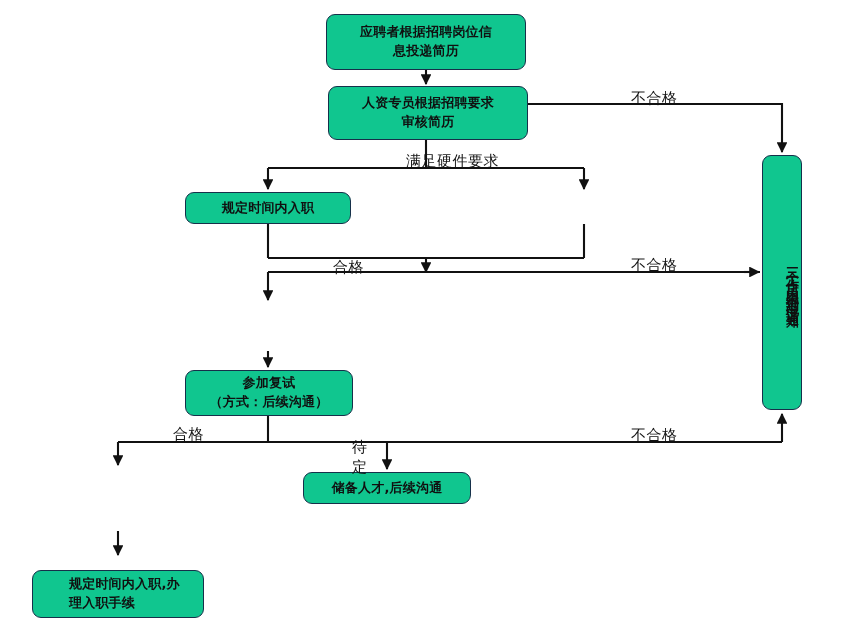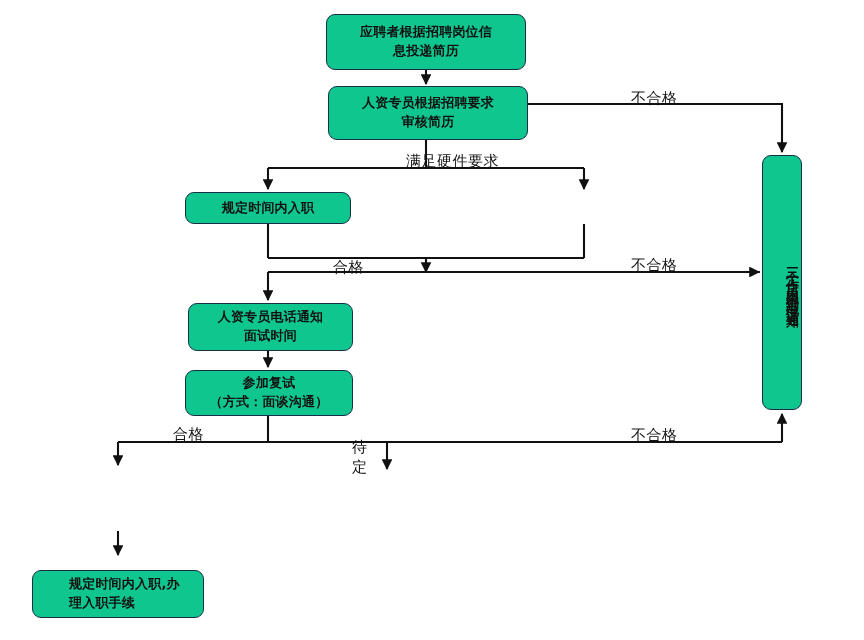--- a/index.html
+++ b/index.html
@@ -128,36 +128,35 @@
   <div class="node" style="left:328px; top:86px; width:200px; height:54px;">
     <span class="txt">人资专员根据招聘要求
 审核简历</span>
   </div>
 
   <div class="node" style="left:185px; top:192px; width:166px; height:32px;">
     <span class="txt">规定时间内入职</span>
   </div>
 
 
-  <div class="node" style="left:188px; top:303px; width:165px; height:48px;">
-    <span class="txt">人资专员电话通知
-面试时间</span>
-  </div>
 
   <div class="node" style="left:185px; top:370px; width:168px; height:46px;">
     <span class="txt">参加复试
-（方式：面谈沟通）</span>
+（方式：后续沟通）</span>
   </div>
 
 
   <div class="node left-align" style="left:32px; top:570px; width:172px; height:48px;padding-left:36px;">
     <span class="txt">规定时间内入职,办
 理入职手续</span>
   </div>
 
+  <div class="node" style="left:303px; top:472px; width:168px; height:32px;">
+    <span class="txt">储备人才,后续沟通</span>
+  </div>
 
   <div class="node node-vertical" style="left:762px; top:155px; width:40px; height:255px;">
     <span class="txt">三个工作日内未得到电话通知</span>
   </div>
 
   <div class="edge-label" style="left:631px; top:88px;">不合格</div>
 
   <div class="edge-label" style="left:362px; top:151px;margin-left:44px;">满足硬件要求</div>
 
   <div class="edge-label" style="left:333px; top:257px;">合格</div>

